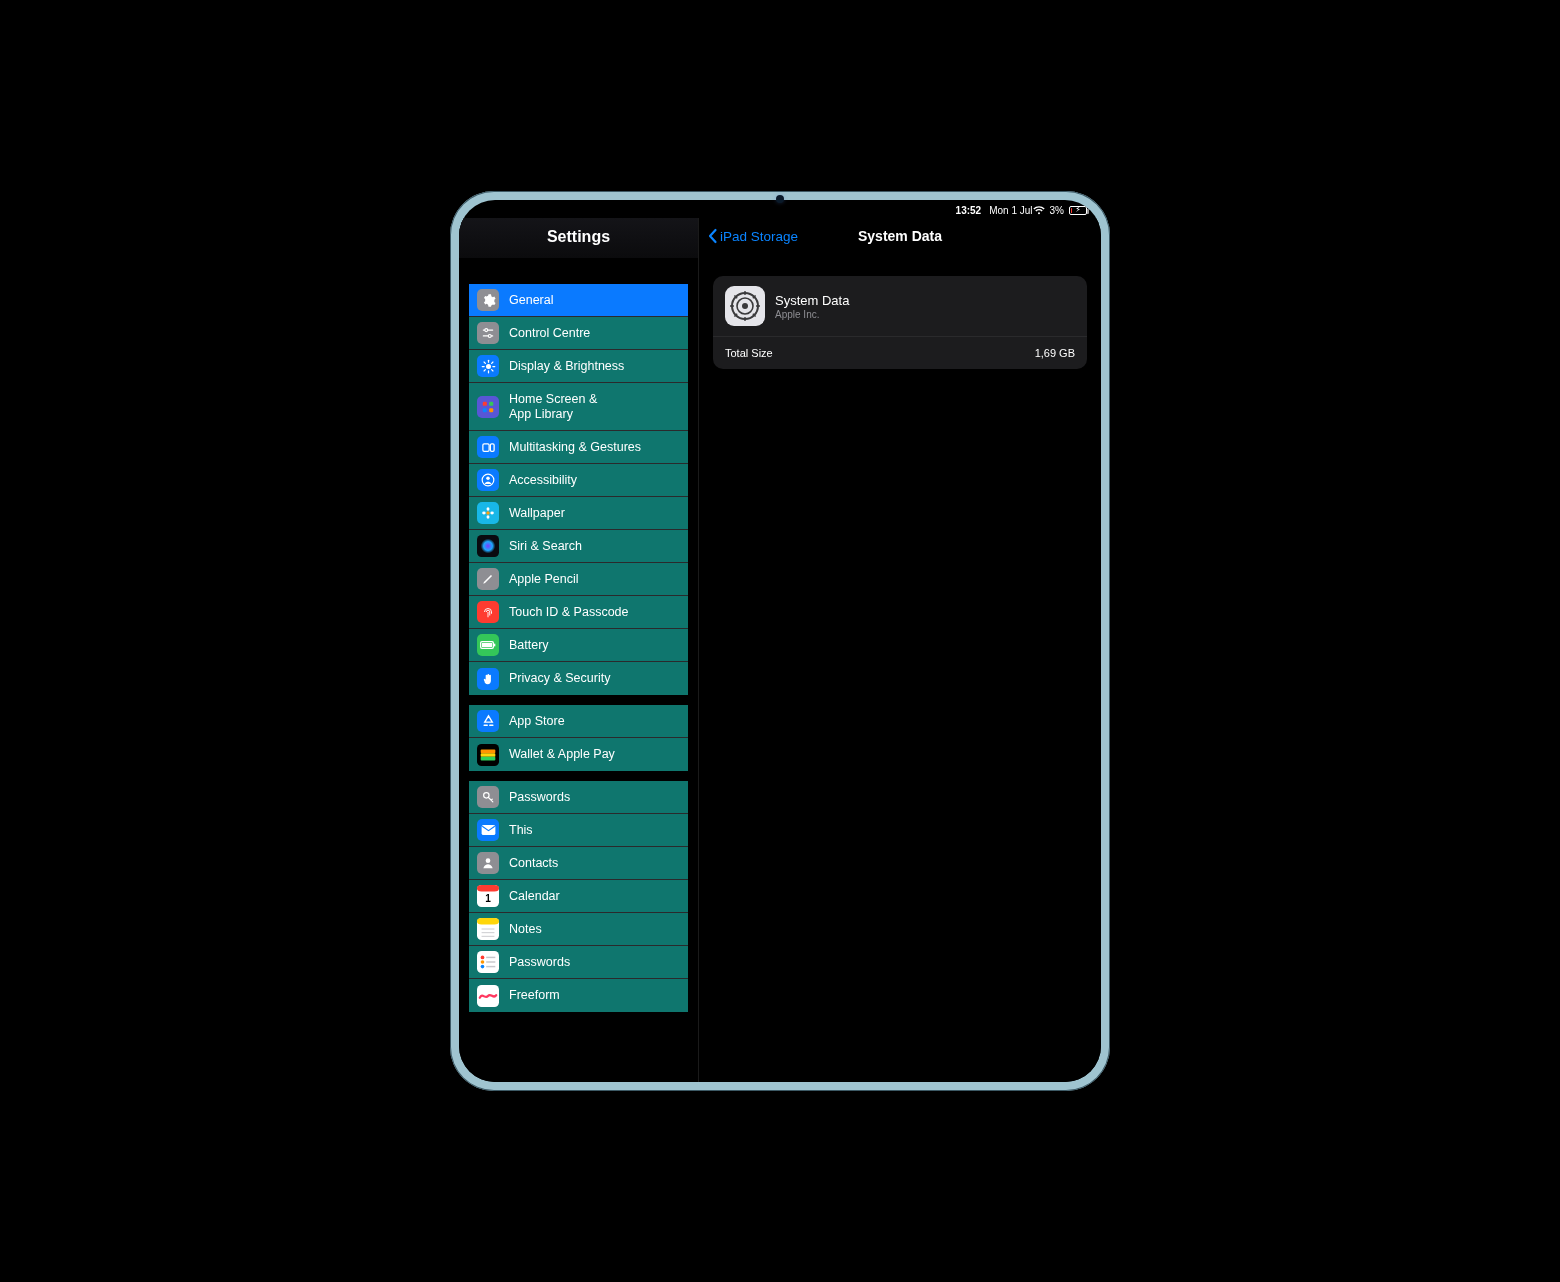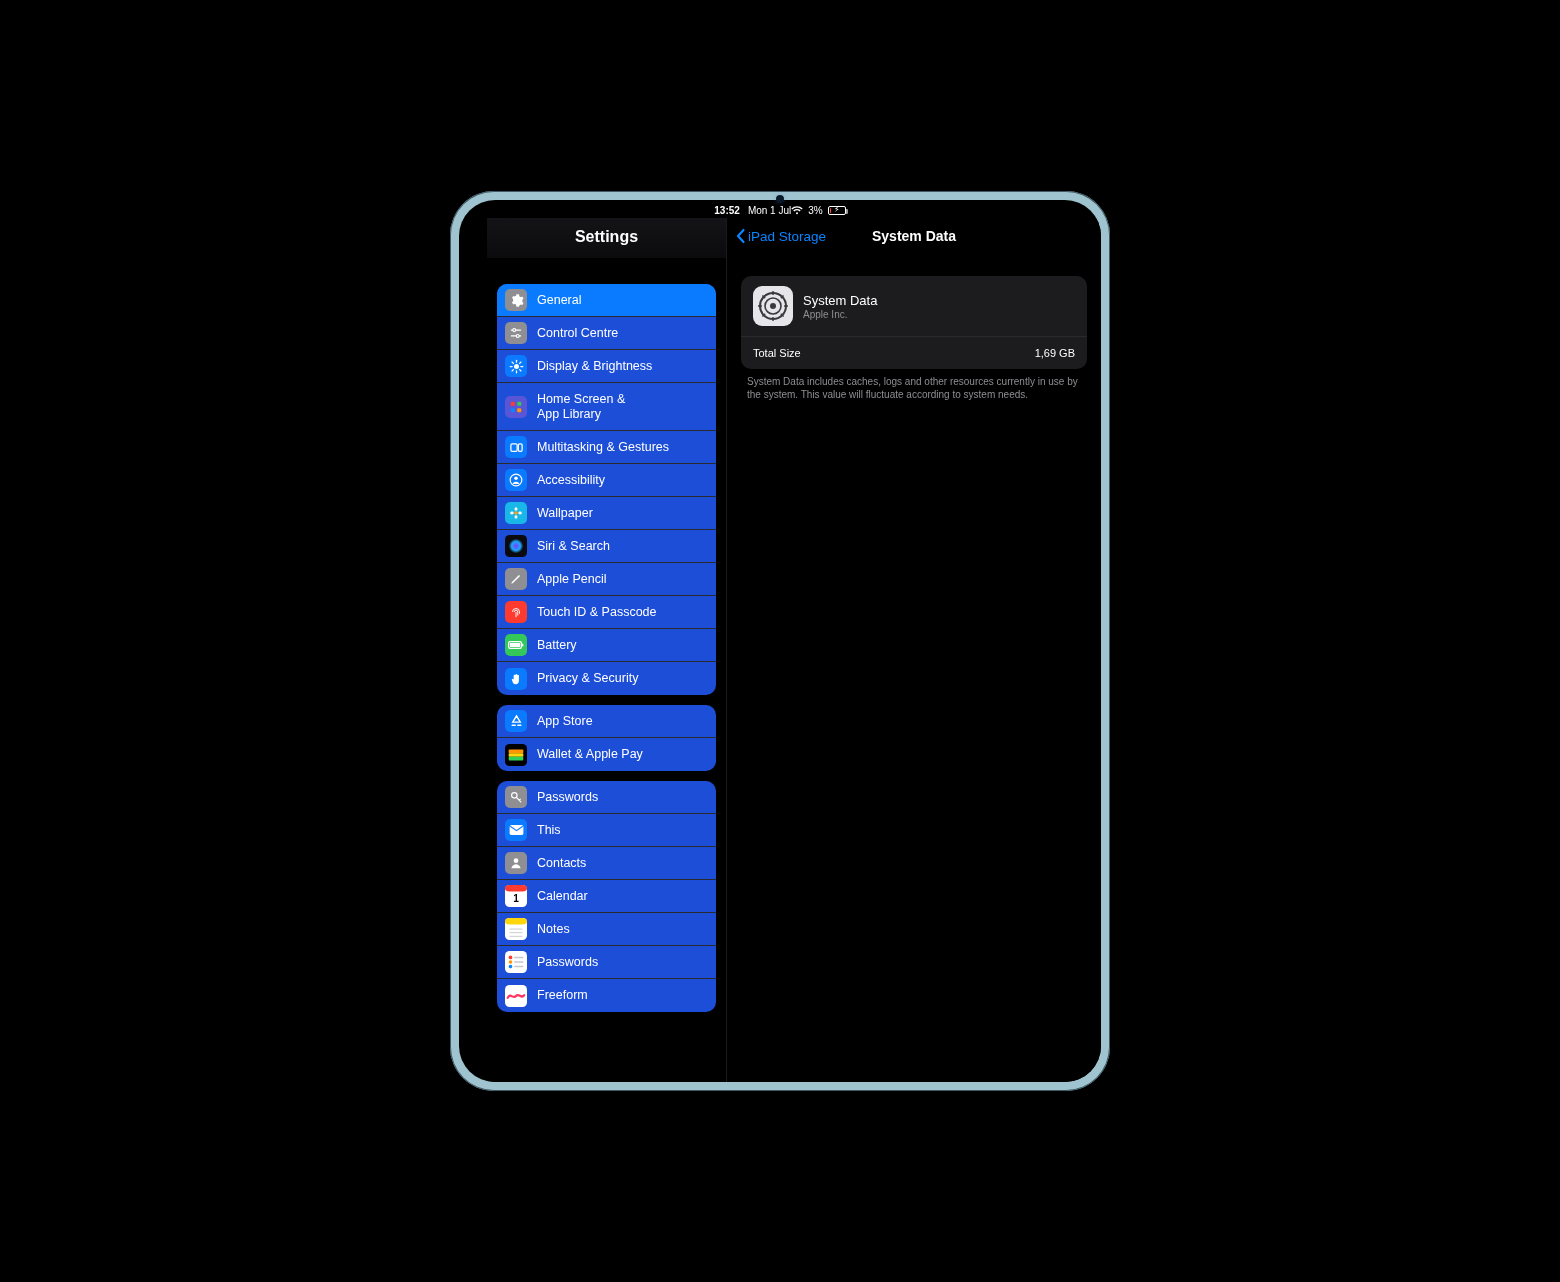--- a/index.html
+++ b/index.html
@@ -39,21 +39,21 @@
     width: 8px; height: 8px;
     border-radius: 50%;
     background: #0a1a2a;
     z-index: 20;
     box-shadow: 0 0 4px rgba(80,120,200,0.3);
   }
   .status-bar {
     height: 18px;
     display: flex;
     align-items: center;
-    justify-content: center;
+    justify-content: flex-end;
     padding: 2px 14px 0 14px;
     font-size: 10px;
     color: #fff;
     flex-shrink: 0;
   }
   .status-left { display: flex; gap: 8px; align-items: baseline; }
   .status-left .time { font-weight: 600; }
   .status-left .date { font-weight: 400; }
   .status-right { display: flex; gap: 5px; align-items: center; }
   .wifi-icon, .battery-icon, .bolt-icon { display: inline-flex; align-items: center; }
@@ -70,41 +70,40 @@
     background: #fff; border-radius: 0 1px 1px 0; opacity: 0.6;
   }
   .battery-bolt {
     position: absolute; left: 50%; top: 50%; transform: translate(-50%,-55%);
     font-size: 8px; color: #fff;
   }
   .layout {
     flex: 1;
     display: flex;
     overflow: hidden;
-    padding-left: 28px;
   }
   .sidebar {
     width: 240px;
     background: #000;
     display: flex;
     flex-direction: column;
     overflow-y: auto;
     border-right: 1px solid #1a1a1a;
   }
   .sidebar-title {
     font-size: 16px;
     font-weight: 600;
     text-align: center;
     padding: 10px 0 12px 0;
     background: linear-gradient(180deg,#141418,#0b0b0d);
   }
   .group {
     margin: 10px 10px 0 10px;
-    background: #1d4ed8;
-    border-radius: 10px;
+    background: #0f766e;
+    border-radius: 0;
     overflow: hidden;
   }
   .group:first-of-type { margin-top: 26px; }
   .row {
     display: flex;
     align-items: center;
     height: 33px;
     padding: 0 8px;
     gap: 10px;
     cursor: pointer;
@@ -479,19 +478,18 @@
               <div class="card-titles">
                 <div class="t1">System Data</div>
                 <div class="t2">Apple Inc.</div>
               </div>
             </div>
             <div class="card-row">
               <span>Total Size</span>
               <span>1,69 GB</span>
             </div>
           </div>
-          <div class="footer-text">System Data includes caches, logs and other resources currently in use by the system. This value will fluctuate according to system needs.</div>
         </div>
       </div>
     </div>
 
   </div>
 </div>
 
 </body></html>

